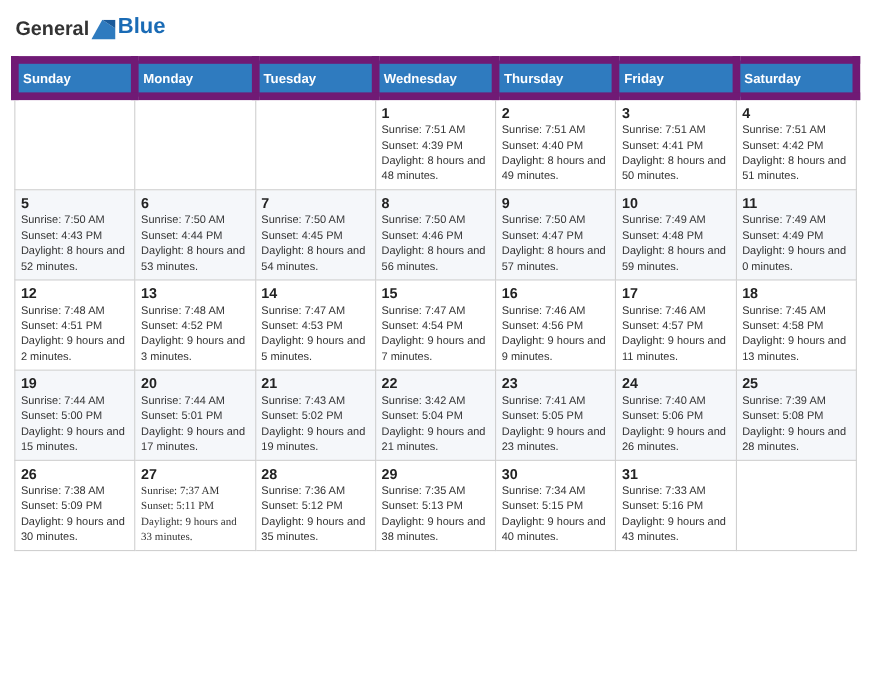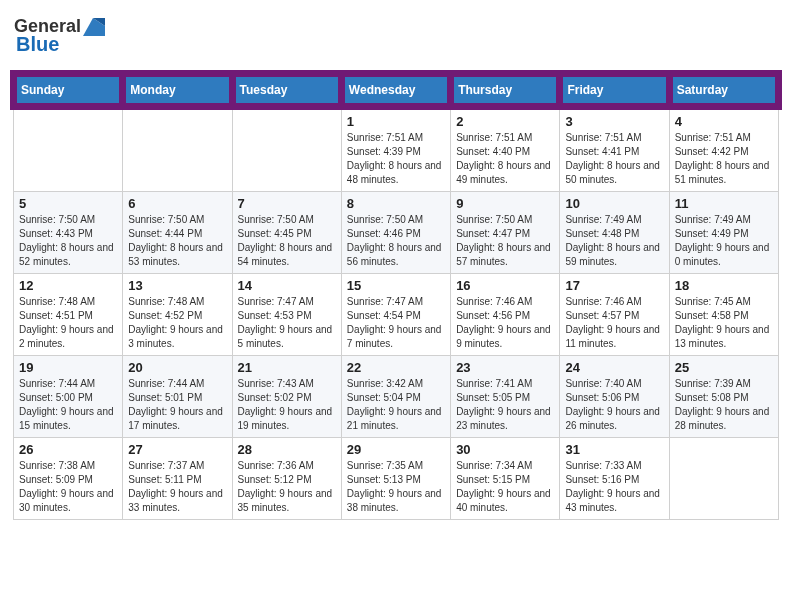--- a/index.html
+++ b/index.html
@@ -84,21 +84,21 @@
     }
     .empty-cell {
       background: #f9f9f9;
     }
   </style>
 </head>
 <body>
 
 <div class="header-area">
   <div class="logo">
-    <div style="display:flex;flex-direction:column;align-items:flex-start;">
+    <div style="display:flex;flex-direction:row;align-items:center;">
       <div style="display:flex;align-items:center;">
         <span class="logo-text-general">General</span>
         <svg width="22" height="18" viewBox="0 0 22 18" style="margin-left:2px;">
           <polygon points="0,18 10,0 22,8 22,18" fill="#2f7bbf"></polygon>
           <polygon points="10,0 22,8 22,0" fill="#1a5a9a"></polygon>
         </svg>
       </div>
       <span class="logo-text-blue" style="margin-top:-4px;margin-left:2px;">Blue</span>
     </div>
   </div>
@@ -280,21 +280,21 @@
       </tr>
       <tr>
         <td>
           <div class="day-number">26</div>
           <div class="day-info" style="white-space: pre-line;">Sunrise: 7:38 AM
 Sunset: 5:09 PM
 Daylight: 9 hours and 30 minutes.</div>
         </td>
         <td>
           <div class="day-number">27</div>
-          <div class="day-info" style="white-space: pre-line;">Sunrise: 7:37 AM
+          <div class="day-info" style="white-space: pre-line; font-family: Liberation Serif, serif;">Sunrise: 7:37 AM
 Sunset: 5:11 PM
 Daylight: 9 hours and 33 minutes.</div>
         </td>
         <td>
           <div class="day-number">28</div>
           <div class="day-info" style="white-space: pre-line;">Sunrise: 7:36 AM
 Sunset: 5:12 PM
 Daylight: 9 hours and 35 minutes.</div>
         </td>
         <td>

